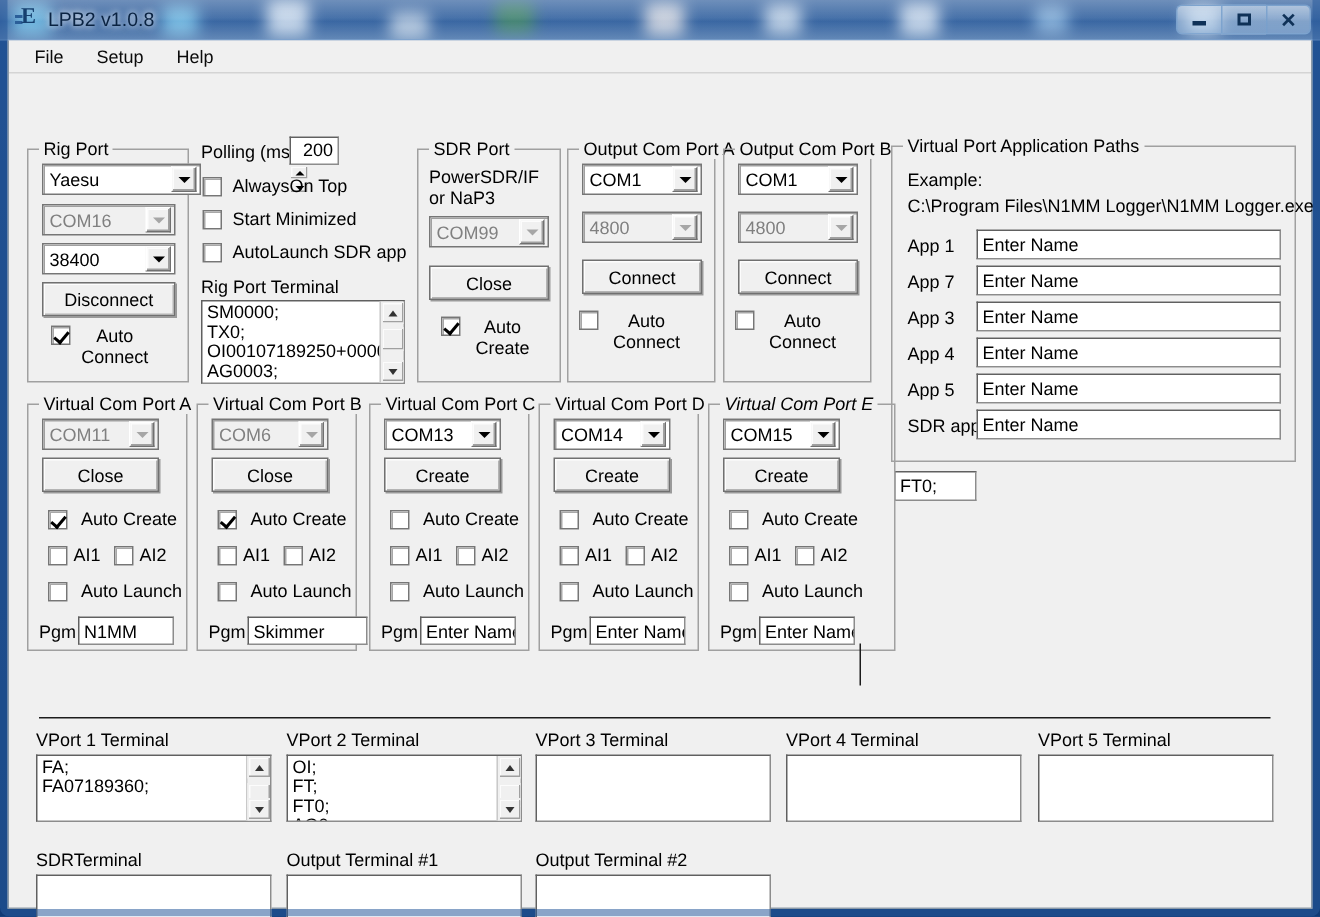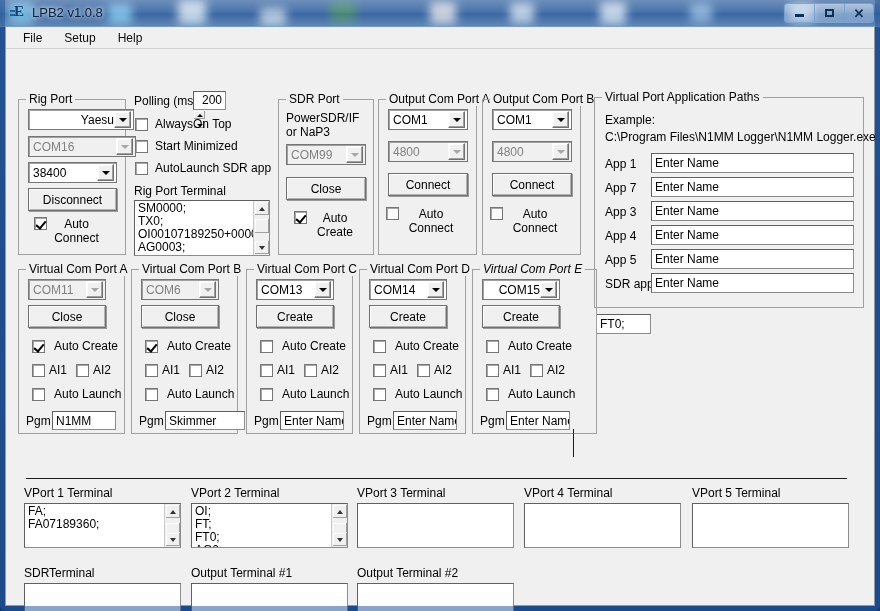--- a/index.html
+++ b/index.html
@@ -241,25 +241,25 @@
       <div class="menu-item">File</div>
       <div class="menu-item">Setup</div>
       <div class="menu-item">Help</div>
     </div>
 
     <div class="canvas">
 
       <div class="group" style="left:12px; top:10px; width:108px; height:156px;">
         <div class="legend">Rig Port</div>
       </div>
-      <div class="combo" style="left:22px; top:20px; width:106px;text-align:right;">
+      <div class="combo" style="left:22px; top:20px; width:106px;">
         <div class="txt">Yaesu</div>
         <div class="arrowbox"></div>
       </div>
-      <div class="combo disabled" style="left:22px; top:47px; width:108px;">
+      <div class="combo disabled" style="left:22px; top:47px; width:89px;">
         <div class="txt">COM16</div>
         <div class="arrowbox"></div>
       </div>
       <div class="combo" style="left:22px; top:73px; width:89px;">
         <div class="txt">38400</div>
         <div class="arrowbox"></div>
       </div>
       <div class="btn" style="left:22px; top:99px; width:89px;">Disconnect</div>
       <div class="chk on" style="left:28px; top:128px;">
         <div class="box"></div>
@@ -474,21 +474,21 @@
           </div>
           <div class="chk" style="left: 367px; top: 299px;">
             <div class="box"></div>
             <div class="t" style="margin-left: 9px;">Auto Launch</div>
           </div>
           <div class="lbl" style="left: 361px; top: 325px;">Pgm</div>
           <div class="field" style="left: 387px; top: 322px; width: 64px; height: 19px;">Enter Name</div>
           <div class="group" style="left: 466px; top: 180px; width: 125px; height: 165px; font-style: italic;">
             <div class="legend">Virtual Com Port E</div>
           </div>
-          <div class="combo" style="left: 476px; top: 190px; width: 78px; text-align: right;">
+          <div class="combo" style="left: 476px; top: 190px; width: 78px;">
             <div class="txt">COM15</div>
             <div class="arrowbox"></div>
           </div>
           <div class="btn" style="left: 476px; top: 216px; width: 78px;">Create</div>
           <div class="chk" style="left: 480px; top: 251px;">
             <div class="box"></div>
             <div class="t" style="margin-left: 9px;">Auto Create</div>
           </div>
           <div class="chk" style="left: 480px; top: 275px;">
             <div class="box"></div>

